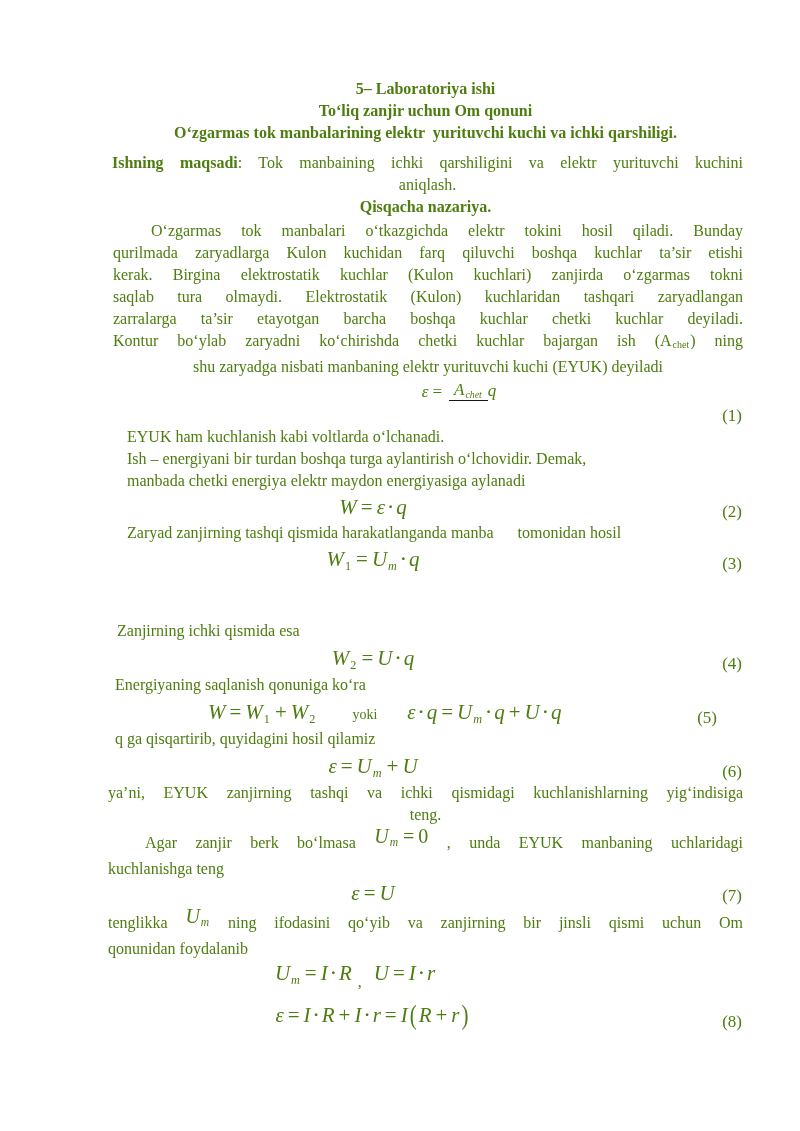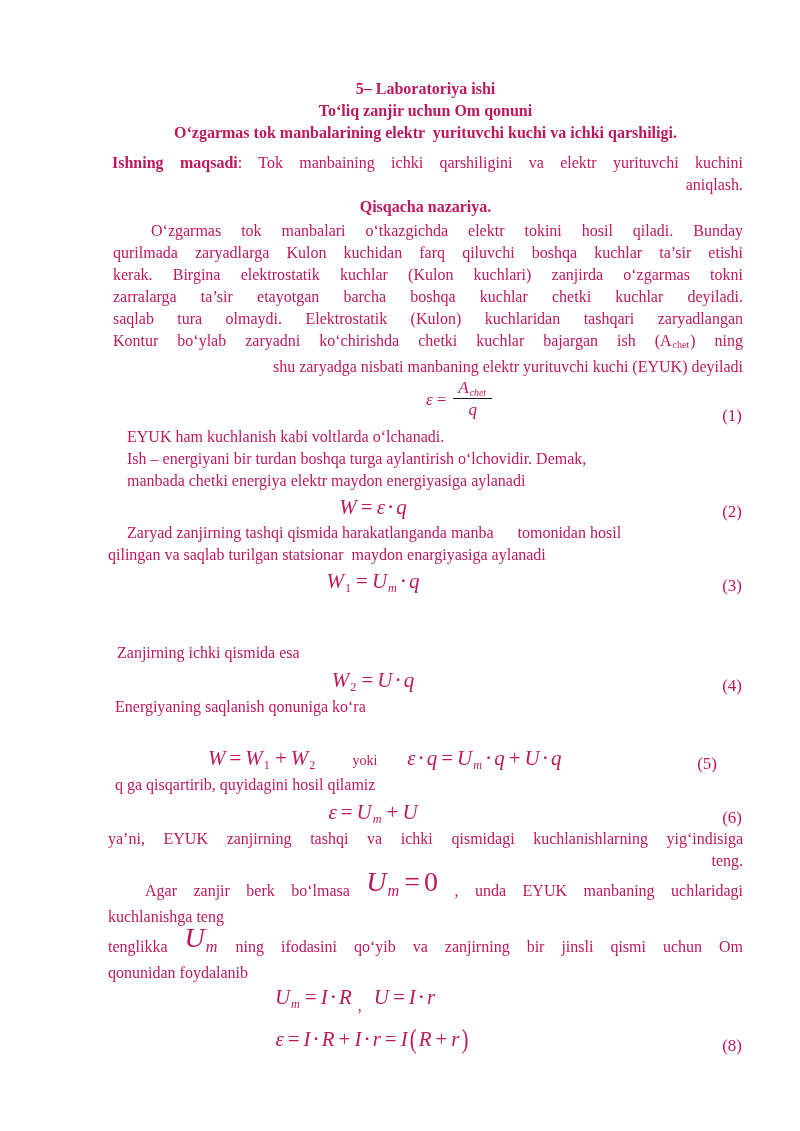--- a/index.html
+++ b/index.html
@@ -5,29 +5,29 @@
   html,body{margin:0;padding:0;background:#ffffff;}
   .page{
     position:relative;
     width:800px;height:1131px;
     background:#ffffff;
     box-sizing:border-box;
     padding:78px 57px 0 108px;
     font-family:"Liberation Serif","DejaVu Serif",serif;
     font-size:16px;
     line-height:22px;
-    color:#be185d;
+    color:#4d7c0f;
     overflow:hidden;
   }
   .t-line{text-align:center;font-weight:bold;white-space:pre-wrap;}
   .center{text-align:center;}
   .bold{font-weight:bold;}
   .line{white-space:pre-wrap;}
   .jline{text-align:justify;text-align-last:justify;}
-  .lastline{text-align:right;}
+  .lastline{text-align:center;}
   .purpose{margin-top:8px;padding-left:4px;}
   .heading{margin-top:0;}
   .para1{margin-top:2px;padding-left:5px;}
   .ind38{padding-left:38px;}
   .eyuk{padding-left:19px;}
   .zaryad .l1{padding-left:19px;}
   .pad9{padding-left:9px;margin-top:46px;}
   .pad7{padding-left:7px;}
   .agar1{text-align:justify;text-align-last:justify;line-height:30px;text-indent:37px;}
   .teng1{text-align:justify;text-align-last:justify;line-height:30px;}
@@ -38,38 +38,38 @@
   .eqc{width:530px;text-align:center;font-size:21px;font-style:normal;}
   .eqlabel{position:absolute;right:1px;bottom:0px;font-size:17px;line-height:20px;}
   .lbl5{right:26px;}
   .eqrow1{height:46px;padding-top:2px;}
   .eqrow1 .eqc{width:702px;line-height:20px;}
   .h30{height:30px;}.h30 .eqc{line-height:30px;}
   .h32{height:32px;}.h32 .eqc, .h32.eqc{line-height:32px;}
   .h26{height:26px;}.h26 .eqc{line-height:26px;}
   .h34{height:34px;}.h34 .eqc{line-height:34px;}
   .h36{height:36px;margin-top:2px;}
-  .eq5row{display:flex;align-items:baseline;font-size:21px;height:32px;line-height:32px;margin-top:24px;}
+  .eq5row{display:flex;align-items:baseline;font-size:21px;height:32px;line-height:32px;}
   .e5a{margin-left:100px;}
   .e5yoki{margin-left:36px;font-size:14px;}
   .e5b{margin-left:30px;}
   .eqc-ohm{width:494px;text-align:center;font-size:21px;}
   .ohm-comma{font-size:16px;vertical-align:-7px;margin:0 12px 0 6px;}
 
   .mi{font-style:italic;}
   .mn{font-style:normal;}
   .mo{font-style:normal;margin:0 4px;}
   .md{font-style:normal;margin:0 2px;}
   .mp{font-style:normal;display:inline-block;transform:scaleY(1.3);margin:0 2px;}
   .eqc sub,.eq5row sub,.eqc-ohm sub,.im sub,.frac sub{line-height:0;}
   sub{font-size:0.58em;vertical-align:-0.30em;margin:0 1px;}
 
-  .im{font-size:28px;position:relative;top:-5px;white-space:nowrap;}
+  .im{font-size:20px;position:relative;top:-5px;white-space:nowrap;}
 
-  .frac{display:inline-flex;flex-direction:column;align-items:center;vertical-align:middle;margin-left:3px;font-size:17px;line-height:19px;position:relative;top:-2px;}
+  .frac{display:inline-flex;align-items:center;vertical-align:middle;margin-left:3px;font-size:17px;line-height:19px;position:relative;top:-2px;}
   .frac .num{border-bottom:1.2px solid #161616;padding:0 5px 1px;}
   .frac .den{padding-top:1px;}
   .eq1lhs{font-size:17px;}
 </style>
 </head>
 <body>
 
 <div class="page">
 
   <div class="title-block">
@@ -82,22 +82,22 @@
     <div class="jline"><b>Ishning maqsadi</b><span>: Tok manbaining ichki qarshiligini va elektr yurituvchi kuchini</span></div>
     <div class="line lastline">aniqlash.</div>
   </div>
 
   <div class="heading center bold">Qisqacha nazariya.</div>
 
   <div class="para1">
     <div class="jline ind38">O‘zgarmas tok manbalari o‘tkazgichda elektr tokini hosil qiladi. Bunday</div>
     <div class="jline">qurilmada zaryadlarga Kulon kuchidan farq qiluvchi boshqa kuchlar ta’sir etishi</div>
     <div class="jline">kerak. Birgina elektrostatik kuchlar (Kulon kuchlari) zanjirda o‘zgarmas tokni</div>
+    <div class="jline">saqlab tura olmaydi. Elektrostatik (Kulon) kuchlaridan tashqari zaryadlangan</div>
     <div class="jline">zarralarga ta’sir etayotgan barcha boshqa kuchlar chetki kuchlar deyiladi.</div>
-    <div class="jline">saqlab tura olmaydi. Elektrostatik (Kulon) kuchlaridan tashqari zaryadlangan</div>
     <div class="jline"><span>Kontur bo‘ylab zaryadni ko‘chirishda chetki kuchlar bajargan ish (A</span><sub class="tsub">chet</sub><span>) ning</span></div>
     <div class="line lastline">shu zaryadga nisbati manbaning elektr yurituvchi kuchi (EYUK) deyiladi</div>
   </div>
 
   <div class="eqrow eqrow1">
     <div class="eqc"><span class="eq1lhs"><span class="mi">ε</span><span class="mo">=</span></span><span class="frac">
           <span class="num"><span class="mi">A</span><sub><span class="mi">c</span><span class="mi">h</span><span class="mi">e</span><span class="mi">t</span></sub></span>
           <span class="den"><span class="mi">q</span></span>
         </span></div>
     <div class="eqlabel">(1)</div>
@@ -109,21 +109,20 @@
     <div class="line">manbada chetki energiya elektr maydon energiyasiga aylanadi</div>
   </div>
 
   <div class="eqrow h30">
     <div class="eqc"><span class="mi">W</span><span class="mo">=</span><span class="mi">ε</span><span class="md">⋅</span><span class="mi">q</span></div>
     <div class="eqlabel">(2)</div>
   </div>
 
   <div class="zaryad">
     <div class="line l1">Zaryad zanjirning tashqi qismida harakatlanganda manba      tomonidan hosil</div>
-    <div class="line">qilingan va saqlab turilgan statsionar  maydon enargiyasiga aylanadi</div>
   </div>
 
   <div class="eqrow h30">
     <div class="eqc"><span class="mi">W</span><sub><span class="mn">1</span></sub><span class="mo">=</span><span class="mi">U</span><sub><span class="mi">m</span></sub><span class="md">⋅</span><span class="mi">q</span></div>
     <div class="eqlabel">(3)</div>
   </div>
 
   <div class="line pad9">Zanjirning ichki qismida esa</div>
 
   <div class="eqrow h32">
@@ -152,20 +151,24 @@
   <div>
     <div class="jline">ya’ni, EYUK zanjirning tashqi va ichki qismidagi kuchlanishlarning yig‘indisiga</div>
     <div class="line lastline">teng.</div>
   </div>
 
   <div>
     <div class="agar1"><span>Agar zanjir berk bo‘lmasa</span> <span class="im"><span class="mi">U</span><sub><span class="mi">m</span></sub><span class="mo">=</span><span class="mn">0</span></span> <span>, unda EYUK manbaning uchlaridagi</span></div>
     <div class="line">kuchlanishga teng</div>
   </div>
 
+  <div class="eqrow h26">
+    <div class="eqc"><span class="mi">ε</span><span class="mo">=</span><span class="mi">U</span></div>
+    <div class="eqlabel">(7)</div>
+  </div>
 
   <div>
     <div class="teng1"><span>tenglikka</span> <span class="im"><span class="mi">U</span><sub><span class="mi">m</span></sub></span> <span>ning ifodasini qo‘yib va zanjirning bir jinsli qismi uchun Om</span></div>
     <div class="line">qonunidan foydalanib</div>
   </div>
 
   <div class="eqrow h36">
     <div class="eqc-ohm">
       <span><span class="mi">U</span><sub><span class="mi">m</span></sub><span class="mo">=</span><span class="mi">I</span><span class="md">⋅</span><span class="mi">R</span></span><span class="ohm-comma">,</span><span><span class="mi">U</span><span class="mo">=</span><span class="mi">I</span><span class="md">⋅</span><span class="mi">r</span></span>
     </div>

